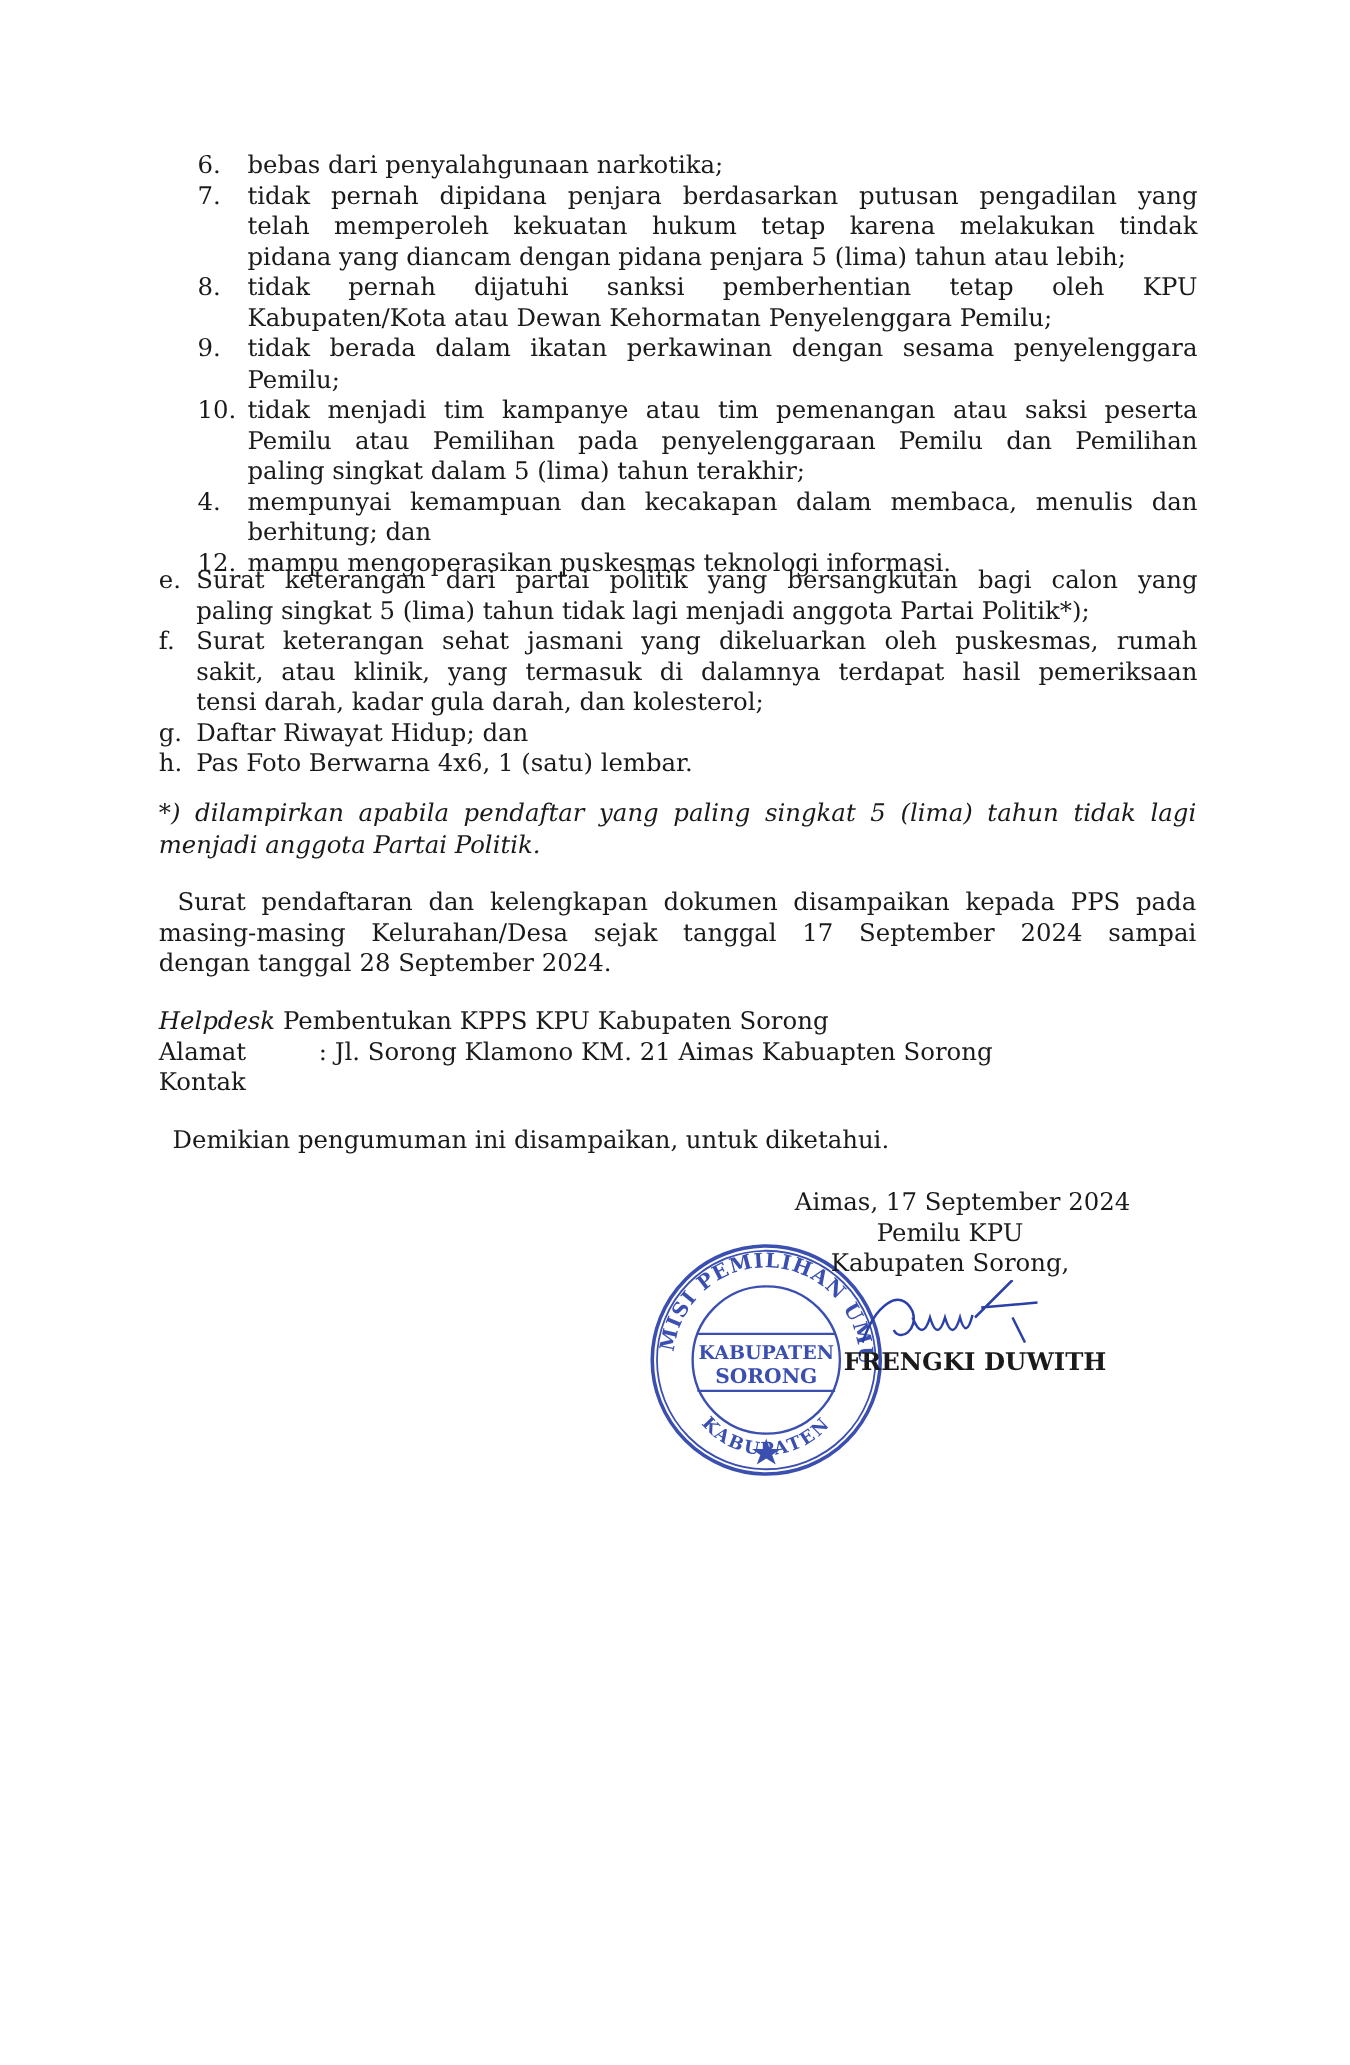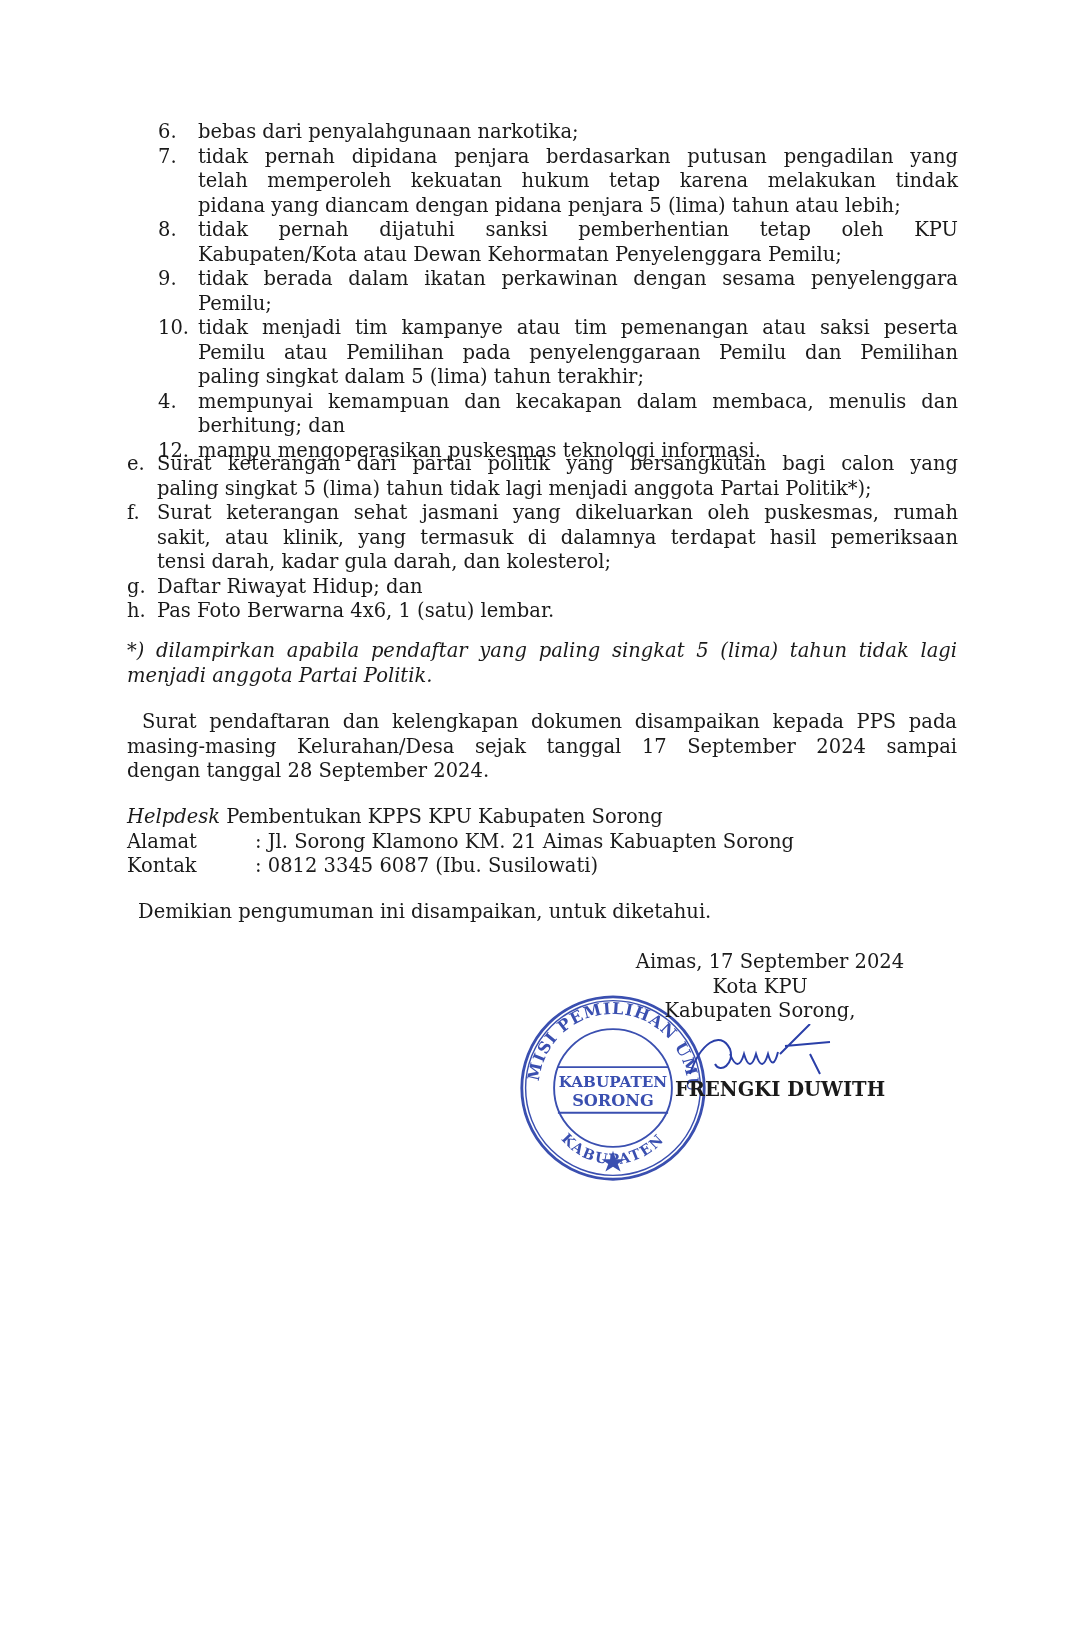--- a/index.html
+++ b/index.html
@@ -118,21 +118,20 @@
   </div>
 
   <div class="para txt" style="top:805px;">
     <div><span class="italic">Helpdesk</span><span> Pembentukan KPPS KPU Kabupaten Sorong</span></div>
     <div class="row">
         <span class="lbl">Alamat</span>
         <span>: Jl. Sorong Klamono KM. 21 Aimas Kabuapten Sorong</span>
       </div>
     <div class="row">
         <span class="lbl">Kontak</span>
-        <span>: 0812 3345 6087 (Ibu. Susilowati)</span>
       </div>
   </div>
 
   <div class="para txt" style="top:900px;margin-left:11px;">Demikian pengumuman ini disampaikan, untuk diketahui.</div>
 
   <svg class="stamp" viewBox="0 0 200 200">
     <defs>
       <path id="ringTop" d="M 22 100 A 78 78 0 0 1 178 100"></path>
       <path id="ringBot" d="M 30 110 A 70 70 0 0 0 170 110"></path>
     </defs>
@@ -147,21 +146,21 @@
     </text>
     <line x1="42" y1="78" x2="158" y2="78" stroke="#3a4fb0" stroke-width="2"></line>
     <line x1="42" y1="126" x2="158" y2="126" stroke="#3a4fb0" stroke-width="2"></line>
     <text x="100" y="99" text-anchor="middle" font-family="DejaVu Serif, serif" font-size="16" font-weight="bold" fill="#3a4fb0">KABUPATEN</text>
     <text x="100" y="119" text-anchor="middle" font-family="DejaVu Serif, serif" font-size="17" font-weight="bold" fill="#3a4fb0">SORONG</text>
     <polygon points="100,178 103,187 112,187 105,192 108,200 100,195 92,200 95,192 88,187 97,187" fill="#3a4fb0" transform="translate(0,-12)"></polygon>
   </svg>
 
   <div class="sig-block txt">
     <div style="padding-left:20px;">Aimas, 17 September 2024</div>
-    <div>Kota KPU</div>
+    <div>Pemilu KPU</div>
     <div>Kabupaten Sorong,</div>
     <svg width="200" height="54" viewBox="0 0 200 54" style="display:block;margin:0 auto;">
       <path d="M30 50 C 40 20, 60 5, 70 25 C 75 40, 60 50, 55 40 M 70 30 q 8 20 14 0 q 6 20 12 0 q 6 20 12 0 q 5 18 10 -2 M 120 30 L 150 0 M 125 22 L 170 18 M 150 30 L 160 50" fill="none" stroke="#2a3fa8" stroke-width="2"></path>
     </svg>
     <div style="padding-left:40px;font-weight:bold;">FRENGKI DUWITH</div>
   </div>
 
 </div>
 
 </body></html>

